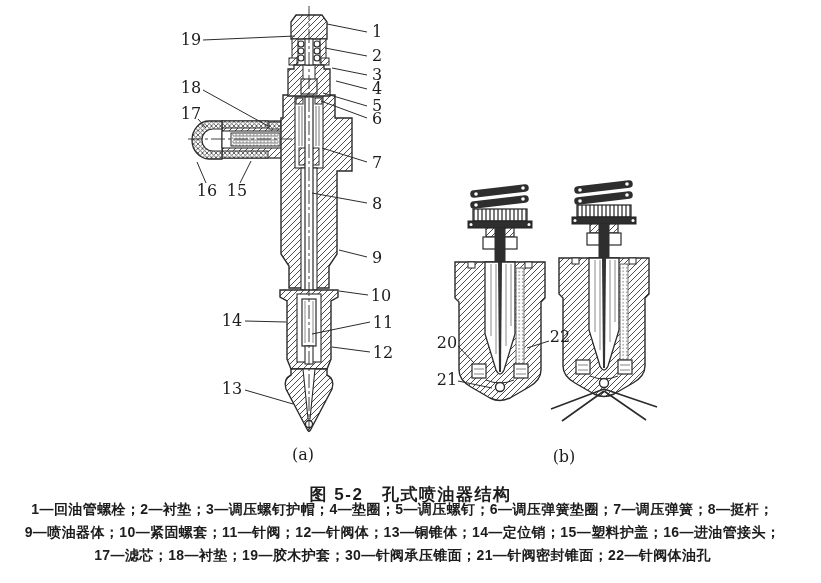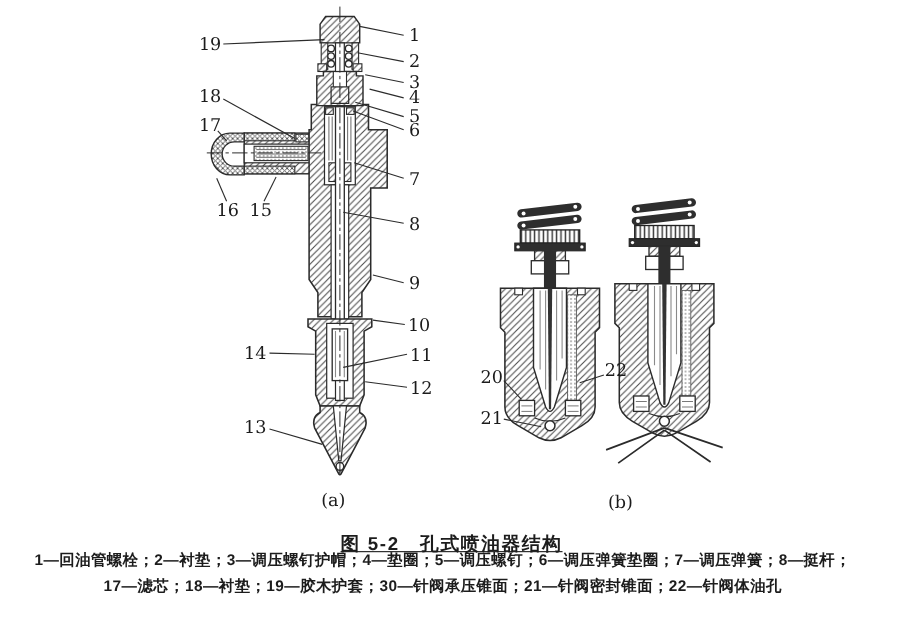--- a/index.html
+++ b/index.html
@@ -5,21 +5,21 @@
   html,body { margin:0; padding:0; background:#ffffff; }
   .stage {
     position:relative; width:821px; height:583px; background:#ffffff;
     font-family:"Liberation Sans","DejaVu Sans",sans-serif; color:#1c1c1c;
     overflow:hidden;
   }
   svg.fig { position:absolute; left:0; top:0; display:block; }
   .caption {
     position:absolute; top:483px; left:0; width:821px;
     text-align:center; font-size:17px; font-weight:bold;
-    letter-spacing:1.5px; white-space:nowrap;text-decoration:underline;
+    letter-spacing:1.5px; white-space:nowrap;
   }
   .legend { position:absolute; top:498px; left:0; width:805px; }
   .legend-line {
     text-align:center; font-size:14px; font-weight:bold;
     line-height:23px; letter-spacing:0.4px; white-space:nowrap;
   }
   .callout-text {
     font-family:"DejaVu Serif","Liberation Serif",serif;
     font-size:16px; fill:#1c1c1c;
   }
@@ -206,15 +206,16 @@
       </g>
 
     <text class="panel-label" x="303" y="460" text-anchor="middle">(a)</text>
     <text class="panel-label" x="564" y="462" text-anchor="middle">(b)</text>
   </svg>
 
   <div class="caption">图 5-2　孔式喷油器结构</div>
 
   <div class="legend">
     <div class="legend-line">1—回油管螺栓；2—衬垫；3—调压螺钉护帽；4—垫圈；5—调压螺钉；6—调压弹簧垫圈；7—调压弹簧；8—挺杆；</div>
+    <div class="legend-line">9—喷油器体；10—紧固螺套；11—针阀；12—针阀体；13—铜锥体；14—定位销；15—塑料护盖；16—进油管接头；</div>
     <div class="legend-line">17—滤芯；18—衬垫；19—胶木护套；30—针阀承压锥面；21—针阀密封锥面；22—针阀体油孔</div>
   </div>
 </div>
 
 </body></html>

